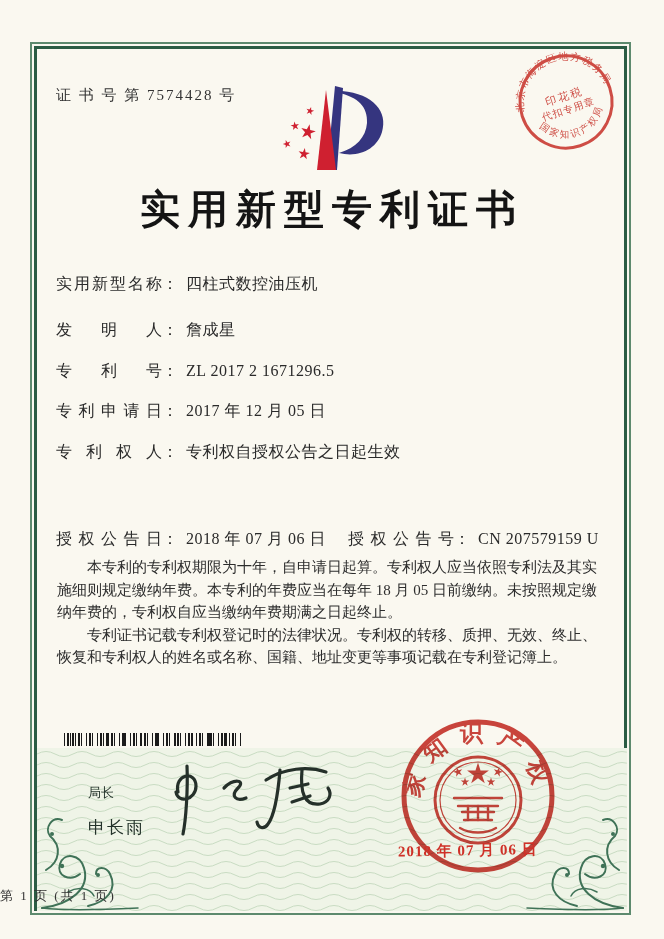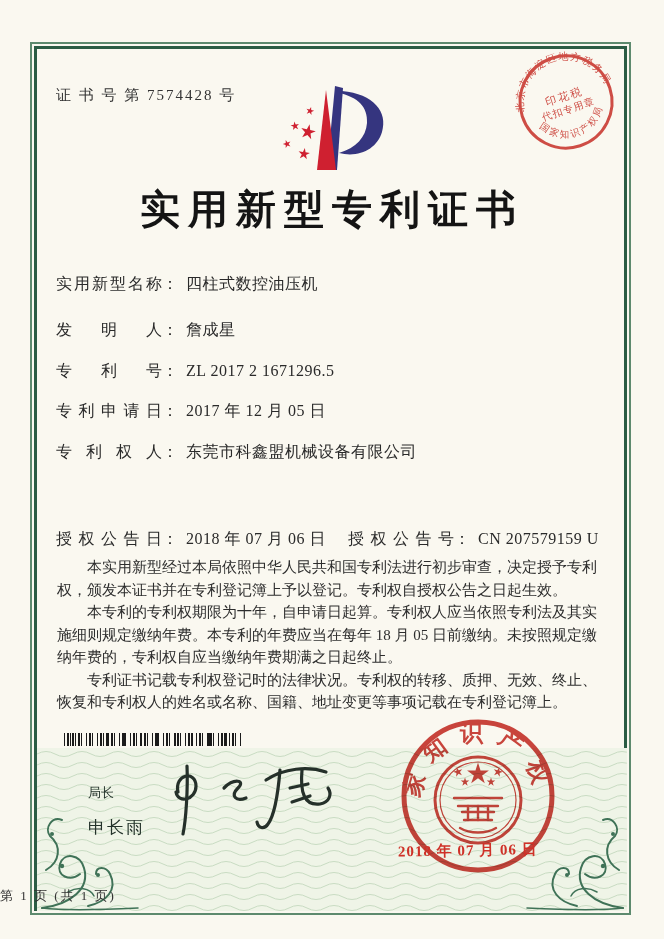--- a/index.html
+++ b/index.html
@@ -141,33 +141,32 @@
   <div class="row" style="top:320px">
     <span class="flabel">发明人</span><span class="fcolon">：</span><span class="fvalue">詹成星</span>
   </div>
   <div class="row" style="top:361px">
     <span class="flabel">专利号</span><span class="fcolon">：</span><span class="fvalue">ZL 2017 2 1671296.5</span>
   </div>
   <div class="row" style="top:401px">
     <span class="flabel">专利申请日</span><span class="fcolon">：</span><span class="fvalue">2017 年 12 月 05 日</span>
   </div>
   <div class="row" style="top:442px">
-    <span class="flabel">专利权人</span><span class="fcolon">：</span><span class="fvalue">东莞市科鑫盟机械设备有限公司</span>
+    <span class="flabel">专利权人</span><span class="fcolon">：</span><span class="fvalue">专利权自授权公告之日起生效</span>
   </div>
   <div class="row row2col" style="top:529px">
     <span>
       <span class="flabel">授权公告日</span><span class="fcolon">：</span><span class="fvalue">2018 年 07 月 06 日</span>
     </span>
     <span class="col-right">
       <span class="flabel">授权公告号</span><span class="fcolon">：</span><span class="fvalue">CN 207579159 U</span>
     </span>
   </div>
 
   <div class="body-text">
-    <p>本实用新型经过本局依照中华人民共和国专利法进行初步审查，决定授予专利权，颁发本证书并在专利登记簿上予以登记。专利权自授权公告之日起生效。</p>
     <p>本专利的专利权期限为十年，自申请日起算。专利权人应当依照专利法及其实施细则规定缴纳年费。本专利的年费应当在每年 18 月 05 日前缴纳。未按照规定缴纳年费的，专利权自应当缴纳年费期满之日起终止。</p>
     <p>专利证书记载专利权登记时的法律状况。专利权的转移、质押、无效、终止、恢复和专利权人的姓名或名称、国籍、地址变更等事项记载在专利登记簿上。</p>
   </div>
 
   <div class="barcode"></div>
 
   <div class="director-title">局长</div>
   <div class="director-name">申长雨</div>
 
   <svg class="signature" width="195" height="95" viewBox="0 0 195 95">

